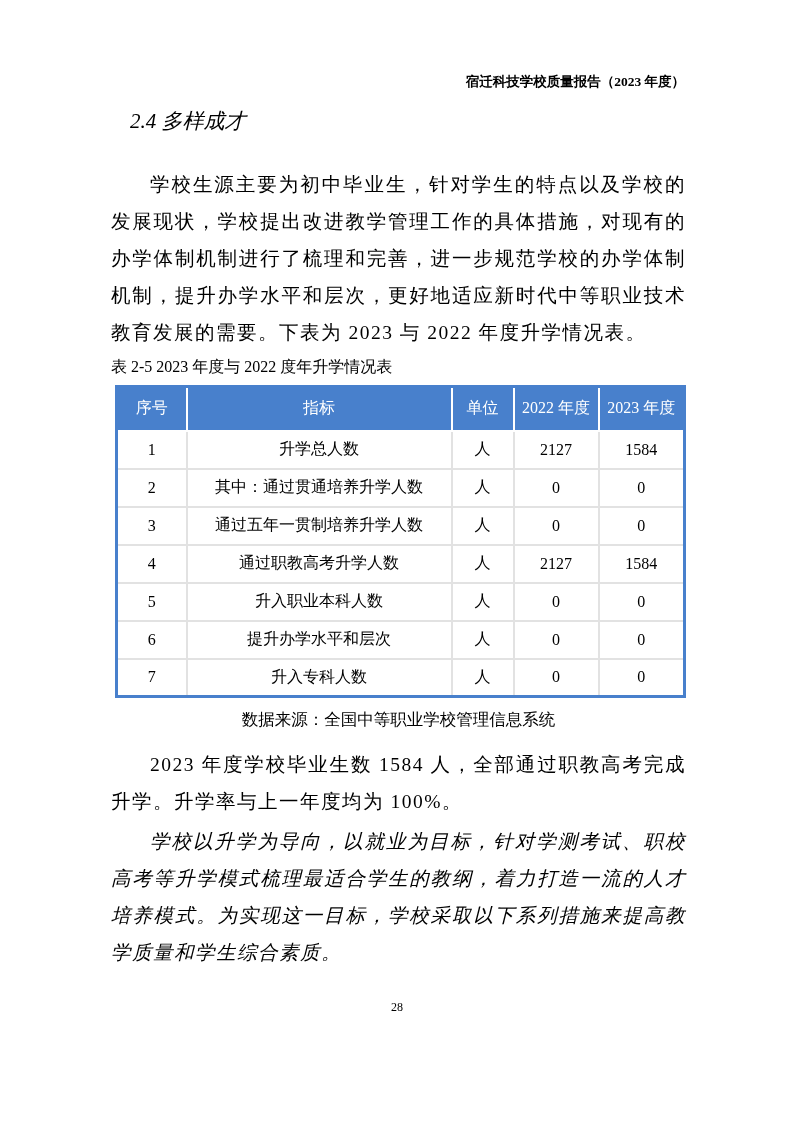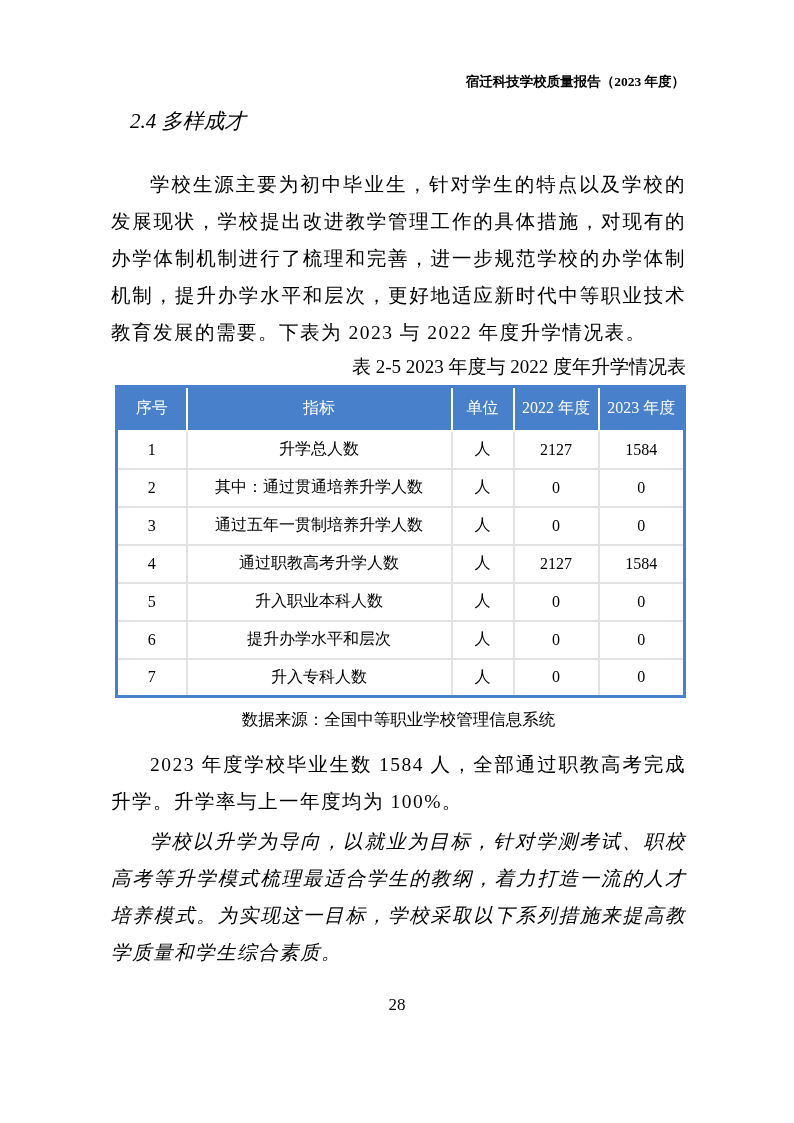--- a/index.html
+++ b/index.html
@@ -39,22 +39,22 @@
     font-size:19.5px;
     line-height:37px;
     text-align:justify;
     text-indent:2em;
     letter-spacing:1.5px;
   }
   .para-1{margin-top:31px;}
   .table-caption{
     width:575px;
     margin:3px 0 0 111px;
-    text-align:right;
-    font-size:19px;
+    text-align:left;
+    font-size:16px;
     line-height:25px;
   }
   table.data-table{
     margin:6px 9px 0 115px;
     width:568px;
     border-collapse:collapse;
     border:3px solid var(--table-border-outer);
     table-layout:fixed;
     font-size:16px;
   }
@@ -90,21 +90,21 @@
     font-size:16.5px;
     line-height:25px;
   }
   .para-2{margin-top:14px;}
   .para-3{margin-top:3px;font-style:italic;}
   .page-number{
     position:absolute;
     bottom:71px;
     left:0;right:0;
     text-align:center;
-    font-size:17px;
+    font-size:12px;
   }
 </style>
 </head>
 <body>
 
 <div class="page">
 
   <div class="doc-header">宿迁科技学校质量报告（2023 年度）</div>
 
   <div class="section-heading">2.4 多样成才</div>

